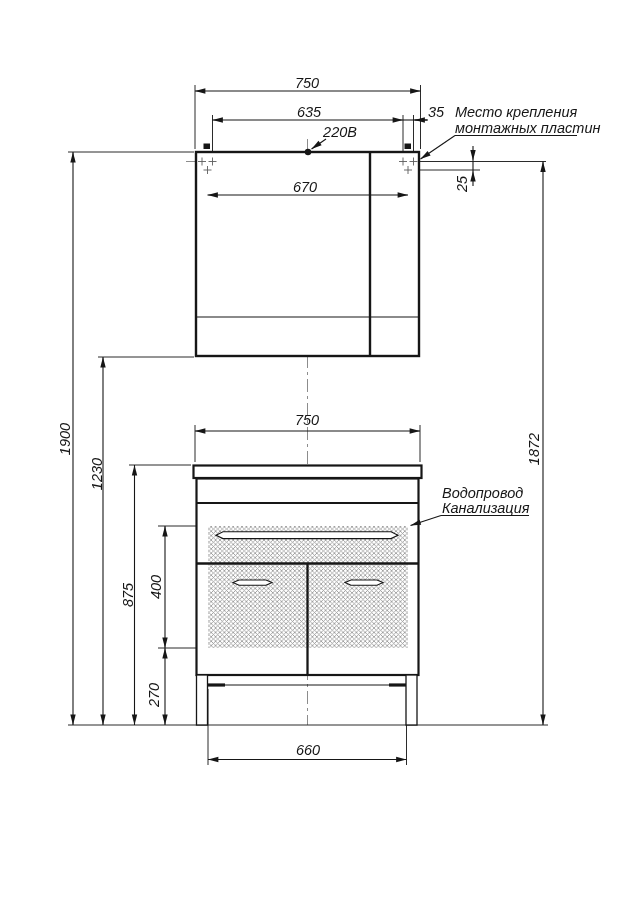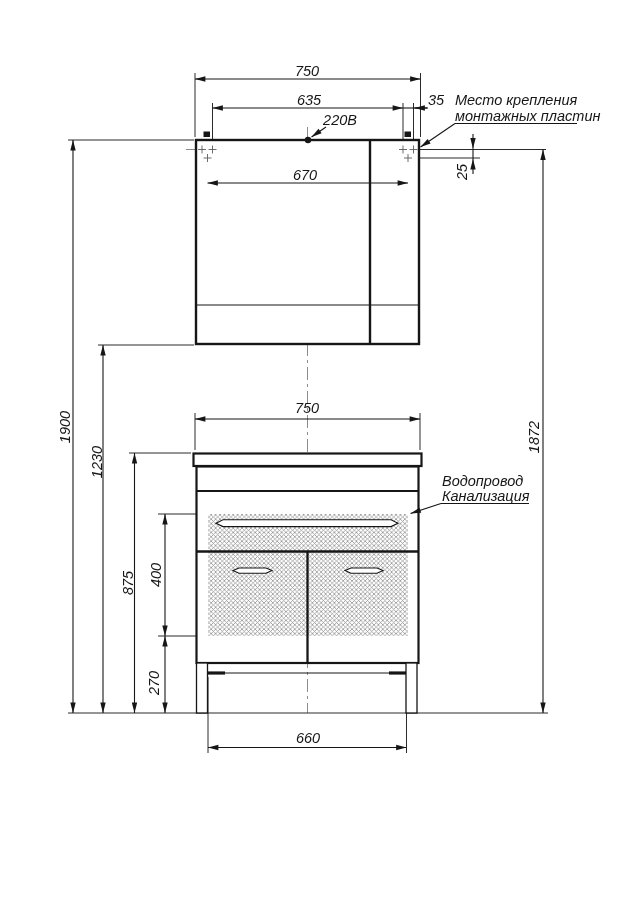--- a/index.html
+++ b/index.html
@@ -1,16 +1,16 @@
 <!DOCTYPE html>
 <html><head>
 <meta charset="utf-8">
 <style>
   html, body { margin: 0; padding: 0; background: #ffffff; }
-  .stage { width: 636px; height: 850px; position: relative; background: #fff; }
+  .stage { width: 636px; height: 850px; position: relative; background: #fff; margin-top: 12px; }
   svg { display: block; }
   text {
     font-family: "Liberation Sans", "DejaVu Sans", sans-serif;
     font-style: italic;
     fill: #161616;
   }
   .dim-text  { font-size: 14.5px; }
   .lbl-text  { font-size: 14.5px; }
 </style>
 </head>

